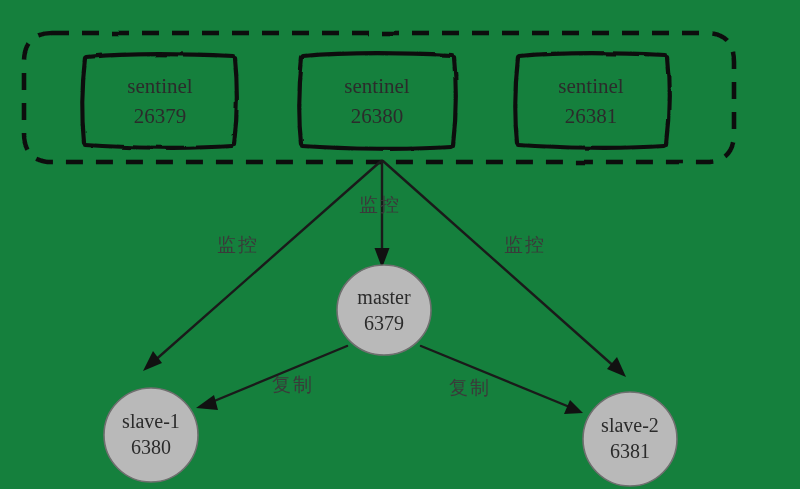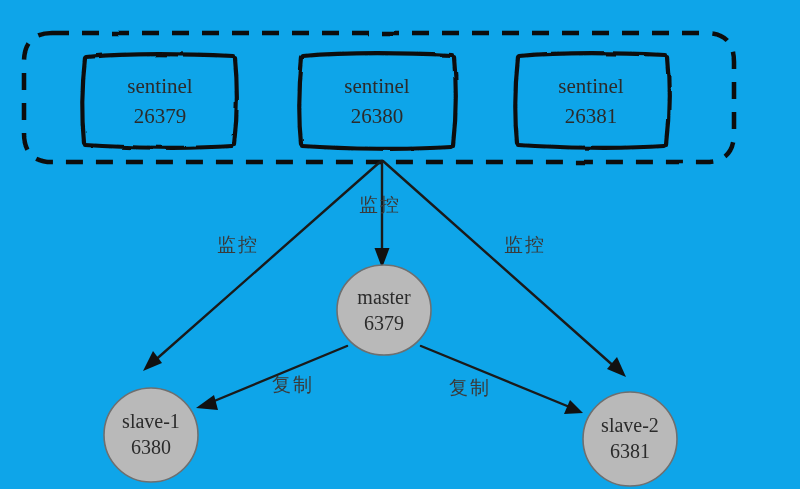--- a/index.html
+++ b/index.html
@@ -8,21 +8,21 @@
     padding: 0;
     background: #ffffff;
   }
   body {
     font-family: "Liberation Serif", "DejaVu Serif", serif;
   }
   #diagram-root {
     position: relative;
     width: 800px;
     height: 489px;
-    background: #0ea5e9;
+    background: #15803d;
     overflow: hidden;
   }
   #diagram-svg {
     position: absolute;
     left: 0;
     top: 0;
     width: 800px;
     height: 489px;
   }
   .node-text {

